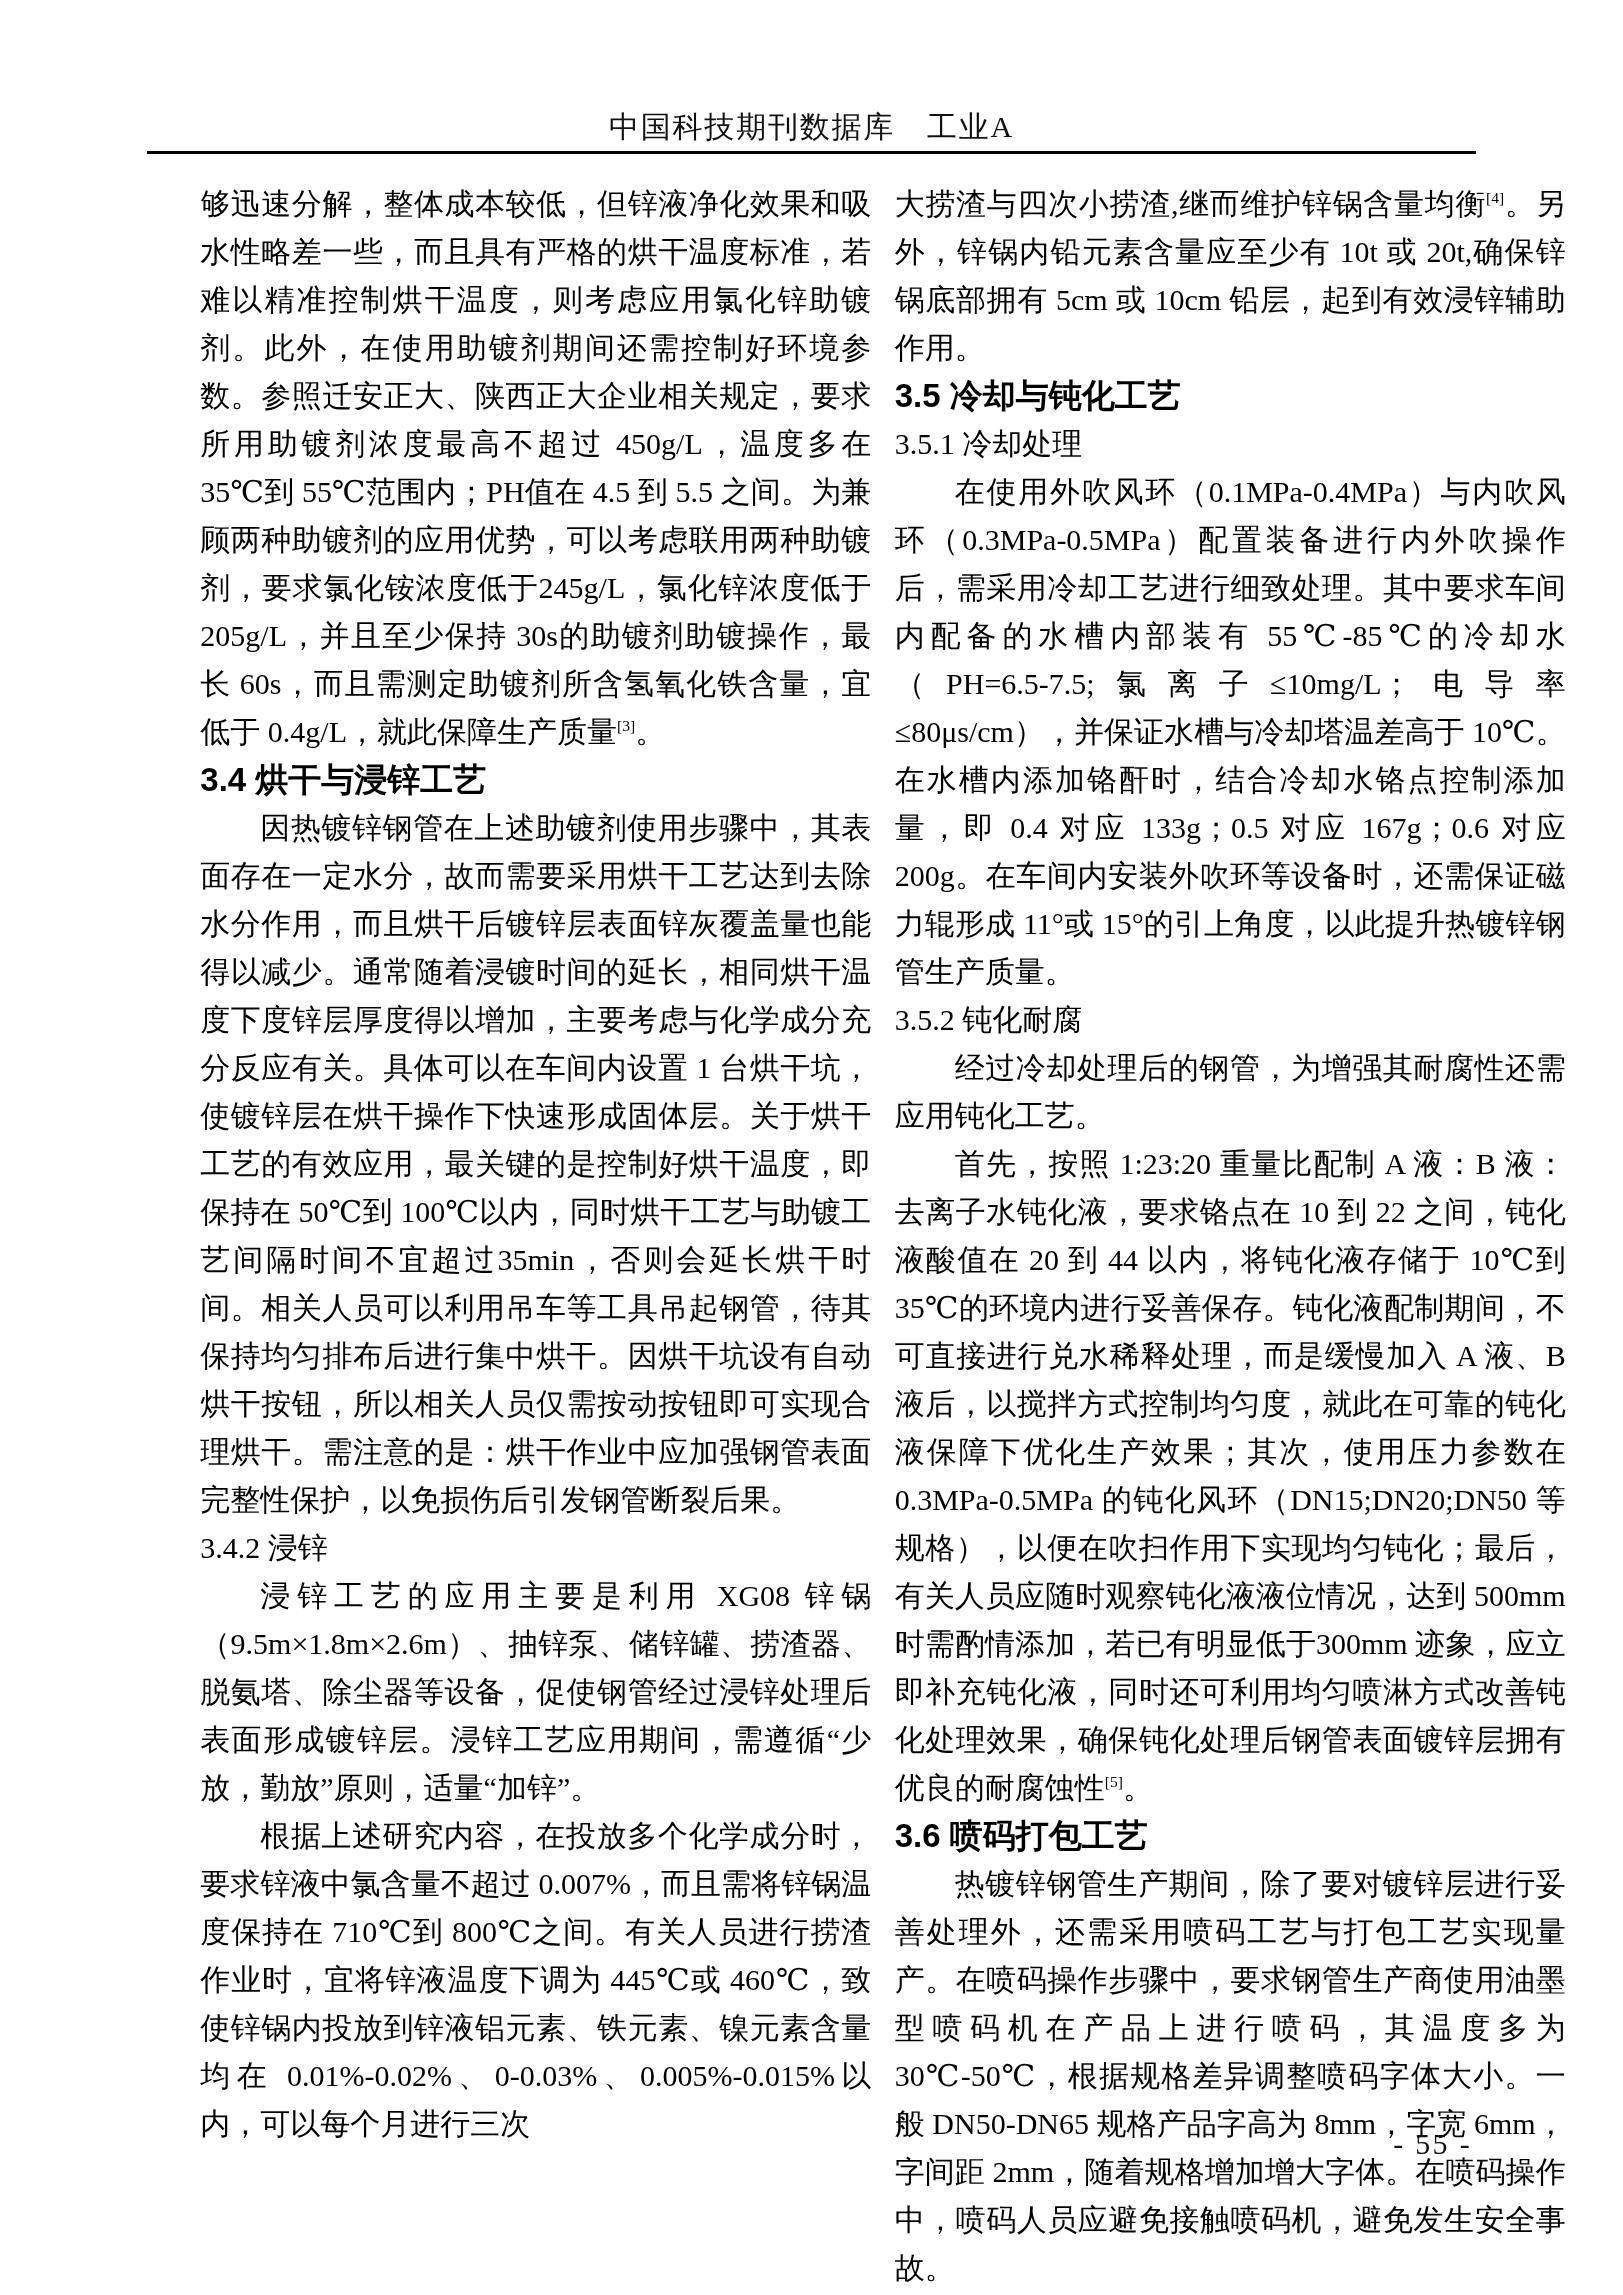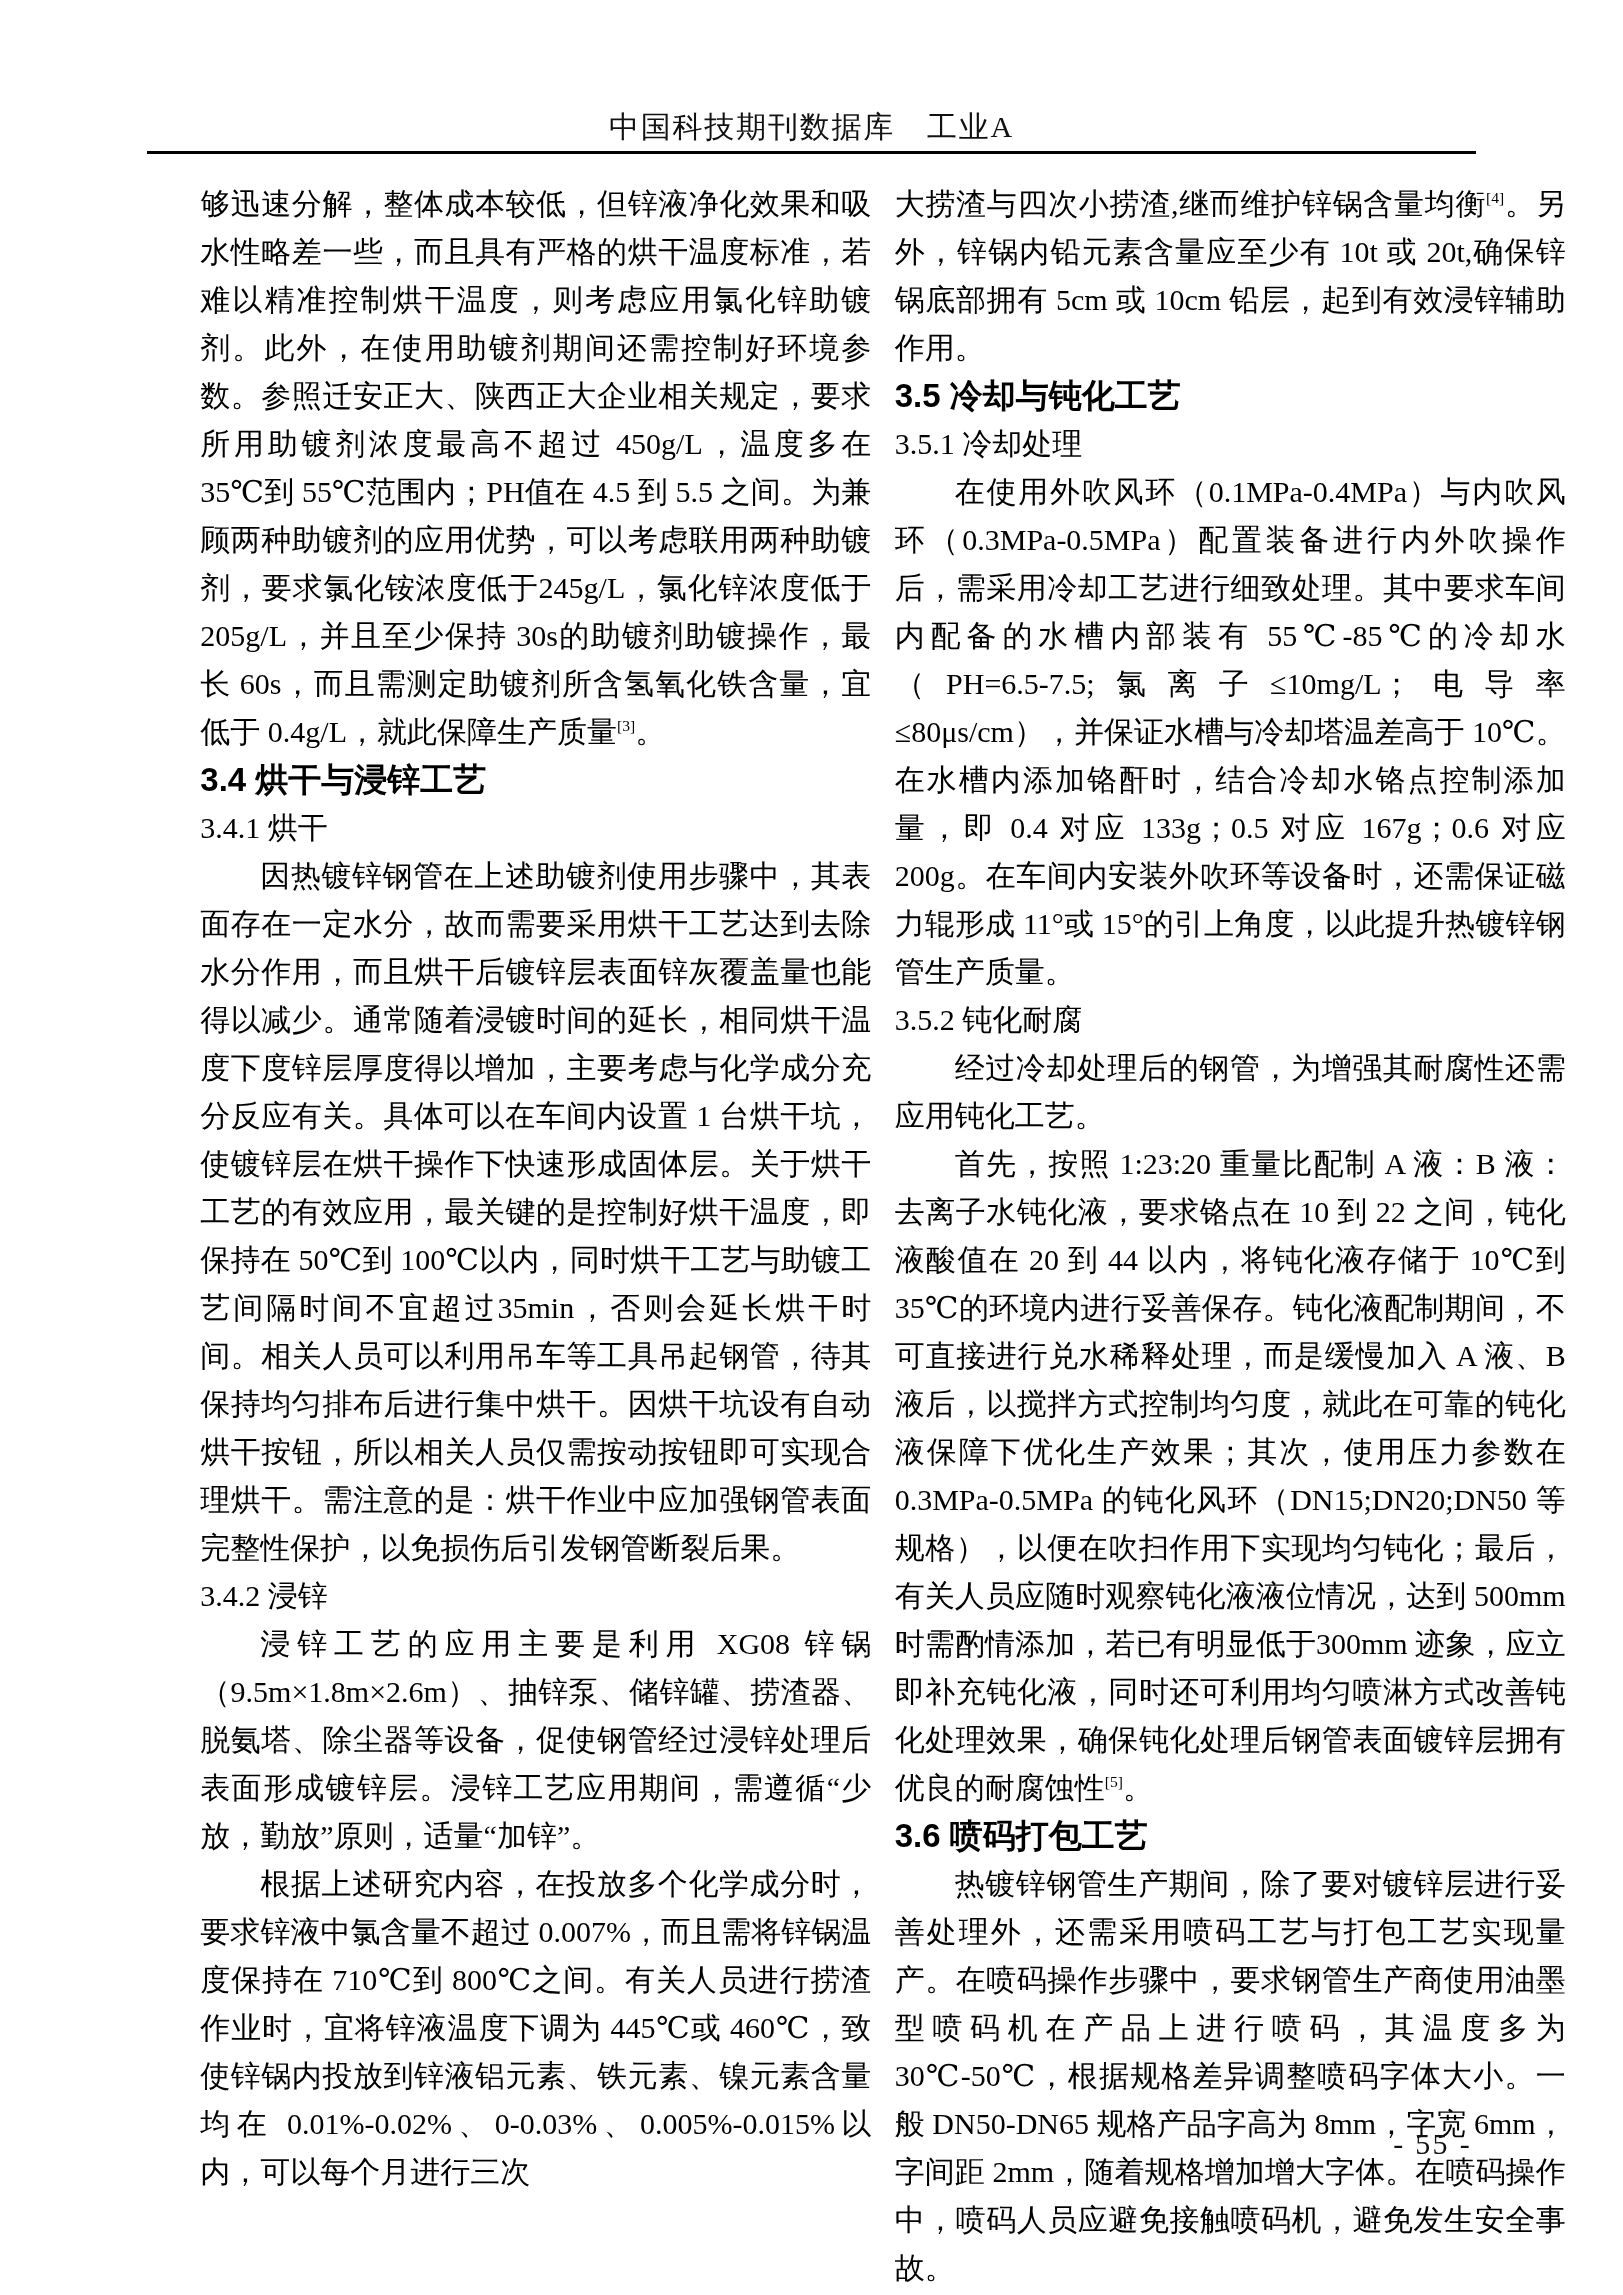--- a/index.html
+++ b/index.html
@@ -77,21 +77,20 @@
 
   <div class="journal-header">中国科技期刊数据库　工业A</div>
 
   <div class="header-rule"></div>
 
   <div class="columns">
 
     <div class="col col-left">
       <p><span>够迅速分解，整体成本较低，但锌液净化效果和吸水性略差一些，而且具有严格的烘干温度标准，若难以精准控制烘干温度，则考虑应用氯化锌助镀剂。此外，在使用助镀剂期间还需控制好环境参数。参照迁安正大、陕西正大企业相关规定，要求所用助镀剂浓度最高不超过 450g/L，温度多在 35℃到 55℃范围内；PH值在 4.5 到 5.5 之间。为兼顾两种助镀剂的应用优势，可以考虑联用两种助镀剂，要求氯化铵浓度低于245g/L，氯化锌浓度低于 205g/L，并且至少保持 30s的助镀剂助镀操作，最长 60s，而且需测定助镀剂所含氢氧化铁含量，宜低于 0.4g/L，就此保障生产质量</span><sup>[3]</sup><span>。</span></p>
       <p class="sec-heading">3.4 烘干与浸锌工艺</p>
-      <p class="sub-heading">3.4.1 烘干</p>
       <p class="p-indent">因热镀锌钢管在上述助镀剂使用步骤中，其表面存在一定水分，故而需要采用烘干工艺达到去除水分作用，而且烘干后镀锌层表面锌灰覆盖量也能得以减少。通常随着浸镀时间的延长，相同烘干温度下度锌层厚度得以增加，主要考虑与化学成分充分反应有关。具体可以在车间内设置 1 台烘干坑，使镀锌层在烘干操作下快速形成固体层。关于烘干工艺的有效应用，最关键的是控制好烘干温度，即保持在 50℃到 100℃以内，同时烘干工艺与助镀工艺间隔时间不宜超过35min，否则会延长烘干时间。相关人员可以利用吊车等工具吊起钢管，待其保持均匀排布后进行集中烘干。因烘干坑设有自动烘干按钮，所以相关人员仅需按动按钮即可实现合理烘干。需注意的是：烘干作业中应加强钢管表面完整性保护，以免损伤后引发钢管断裂后果。</p>
       <p class="sub-heading">3.4.2 浸锌</p>
       <p class="p-indent">浸锌工艺的应用主要是利用 XG08 锌锅（9.5m×1.8m×2.6m）、抽锌泵、储锌罐、捞渣器、脱氨塔、除尘器等设备，促使钢管经过浸锌处理后表面形成镀锌层。浸锌工艺应用期间，需遵循“少放，勤放”原则，适量“加锌”。</p>
       <p class="p-indent">根据上述研究内容，在投放多个化学成分时，要求锌液中氯含量不超过 0.007%，而且需将锌锅温度保持在 710℃到 800℃之间。有关人员进行捞渣作业时，宜将锌液温度下调为 445℃或 460℃，致使锌锅内投放到锌液铝元素、铁元素、镍元素含量均在 0.01%-0.02%、0-0.03%、0.005%-0.015%以内，可以每个月进行三次</p>
     </div>
 
     <div class="col col-right">
       <p><span>大捞渣与四次小捞渣,继而维护锌锅含量均衡</span><sup>[4]</sup><span>。另外，锌锅内铅元素含量应至少有 10t 或 20t,确保锌锅底部拥有 5cm 或 10cm 铅层，起到有效浸锌辅助作用。</span></p>
       <p class="sec-heading">3.5 冷却与钝化工艺</p>
       <p class="sub-heading">3.5.1 冷却处理</p>

